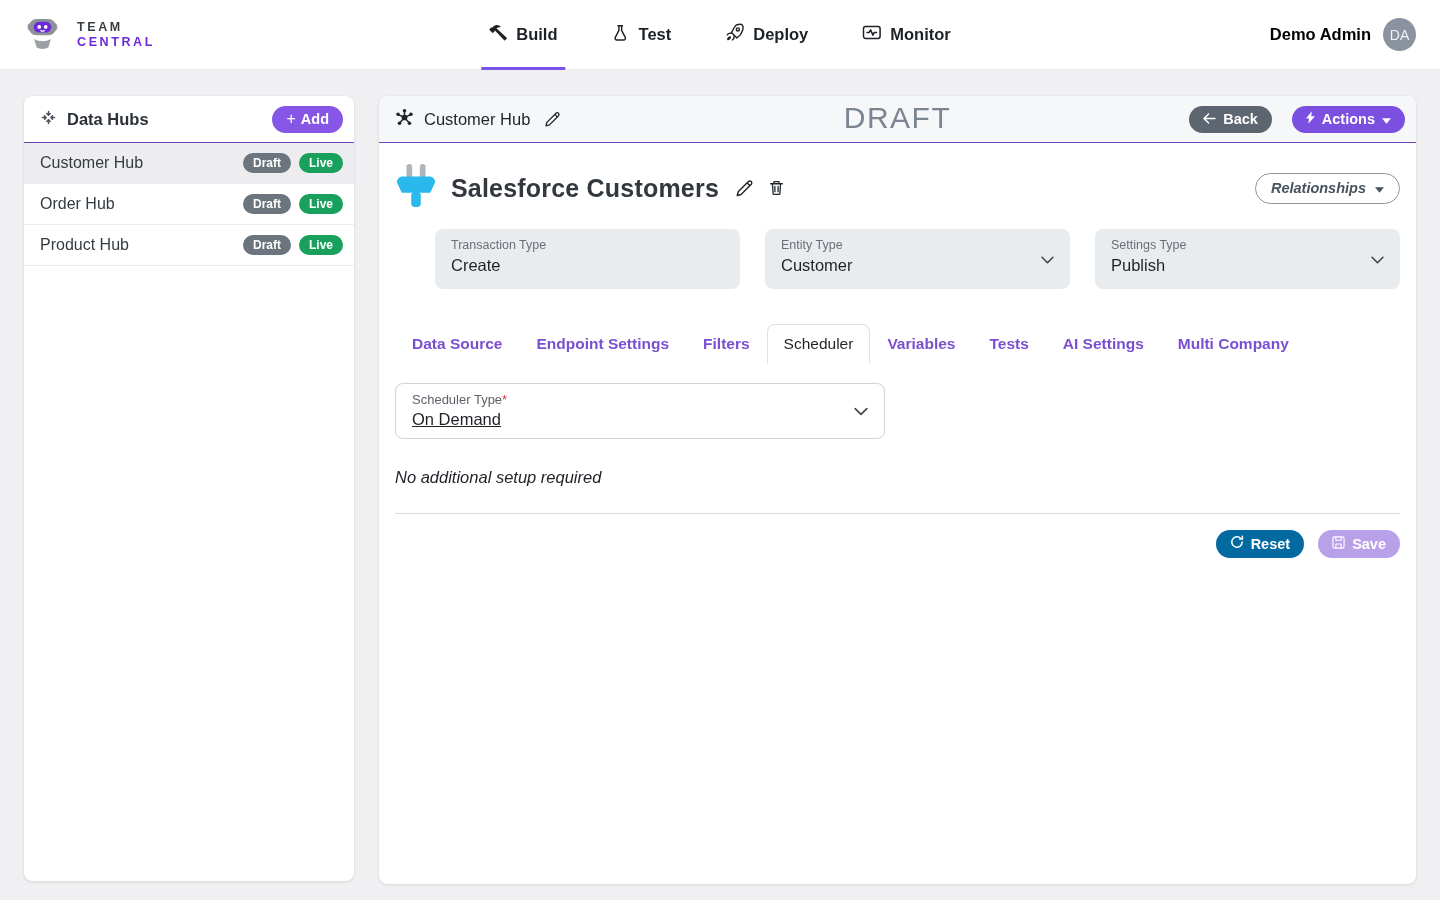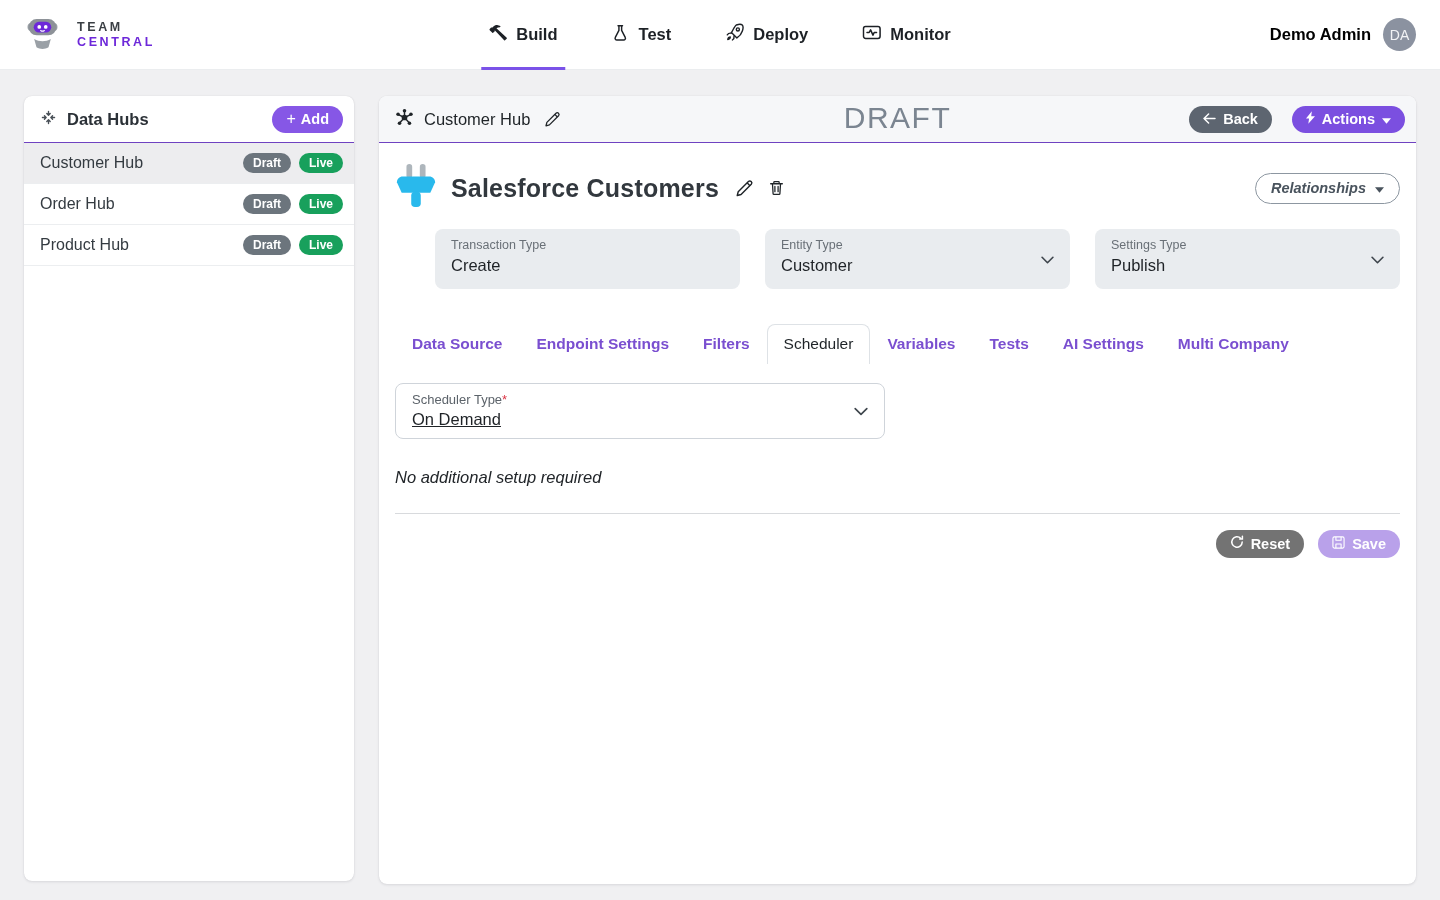--- a/index.html
+++ b/index.html
@@ -81,21 +81,21 @@
 
   .scheduler-box { width:490px; background:#fff; border:1px solid #cfd4da; border-radius:8px;
     height:56px; padding:8px 16px; position:relative; margin-top:19px; cursor:pointer; }
   .scheduler-label { font-size:13px; color:#5c636a; margin-bottom:3px; }
   .required-mark { color:#dc3545; }
   .scheduler-value { font-size:16.5px; color:#1f2327;text-decoration:underline; }
 
   .note { font-style:italic; font-size:16.5px; color:#212529; margin:29px 0 26px; }
   .divider { border:none; border-top:1px solid #d8dadd; margin:0 0 16px; }
   .footer-actions { display:flex; justify-content:flex-end; gap:14px; }
-  .btn-reset { background:#737373; }
+  .btn-reset { background:#0369a1; }
   .btn-save { background:#b9a1ea; }
 </style>
 </head>
 <body>
 
 <header class="navbar">
   <div class="brand">
     <span>
       <svg viewBox="0 0 40 40" width="37" height="37">
         <circle cx="8" cy="14" r="4.2" fill="#9aa0a6"></circle>

